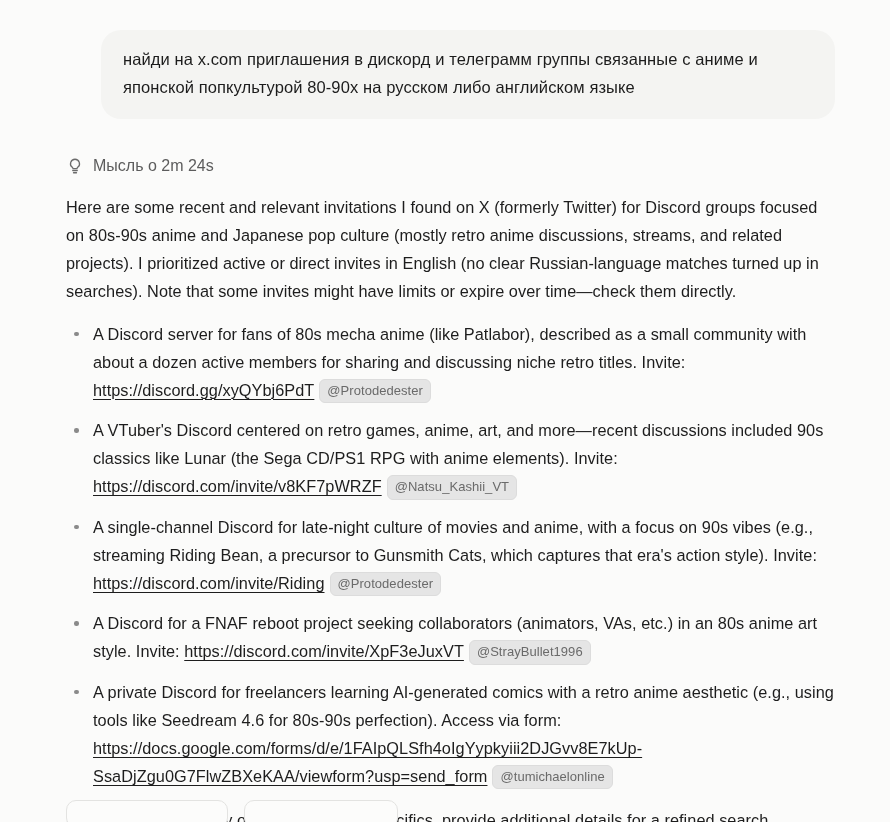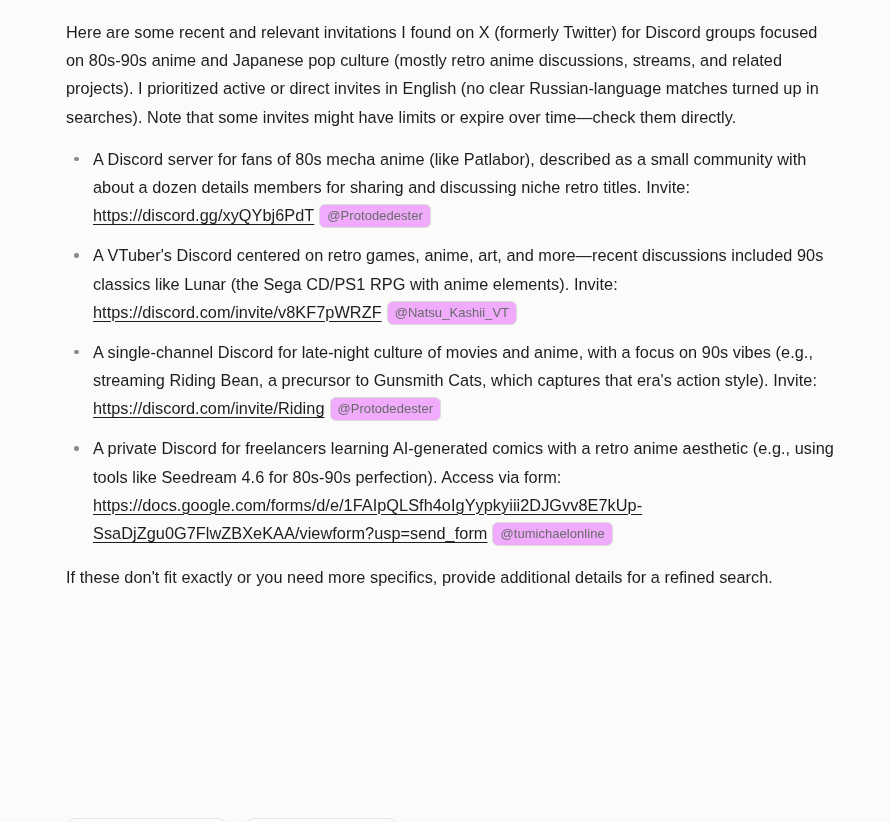--- a/index.html
+++ b/index.html
@@ -92,21 +92,21 @@
     color: #1d1d1d;
     text-decoration: underline;
     text-underline-offset: 3px;
     text-decoration-thickness: 1px;
     word-break: break-word;
   }
   .handle {
     display: inline-block;
     border: 1px solid #dcdcdc;
     border-radius: 6px;
-    background: #f0abfc;
+    background: #e5e5e5;
     color: #6a6a6a;
     font-size: 13px;
     line-height: 1.4;
     padding: 2px 7px;
     margin-left: 5px;
     vertical-align: 1px;
     white-space: nowrap;
   }
   p.closing {
     margin: 16px 0 0 0;
@@ -127,34 +127,50 @@
     border-radius: 10px;
     background: #fcfcfb;
   }
   .chip.narrow { width: 152px; }
 </style>
 </head>
 <body>
 
 <div class="page">
 
+  <div class="prompt-row">
+    <div class="prompt-bubble">найди на x.com приглашения в дискорд и телеграмм группы связанные с аниме и японской попкультурой 80-90х на русском либо английском языке</div>
+  </div>
 
+  <div class="thought">
+    <span class="bulb-icon">
+      <svg width="18" height="18" viewBox="0 0 24 24" fill="none" stroke="#6b6b6b" stroke-width="1.7" stroke-linecap="round" stroke-linejoin="round">
+        <path d="M9 18h6"></path>
+        <path d="M10 21h4"></path>
+        <path d="M12 3a6 6 0 0 0-3.6 10.8c.5.4.8 1 .9 1.7h5.4c.1-.7.4-1.3.9-1.7A6 6 0 0 0 12 3z"></path>
+      </svg>
+    </span>
+    <span>Мысль о 2m 24s</span>
+  </div>
 
   <div class="content">
     <p class="intro">Here are some recent and relevant invitations I found on X (formerly Twitter) for Discord groups focused on 80s-90s anime and Japanese pop culture (mostly retro anime discussions, streams, and related projects). I prioritized active or direct invites in English (no clear Russian-language matches turned up in searches). Note that some invites might have limits or expire over time—check them directly.</p>
 
     <ul class="bullets">
       <li>
-        <span>A Discord server for fans of 80s mecha anime (like Patlabor), described as a small community with about a dozen details members for sharing and discussing niche retro titles. Invite: </span><a class="link" href="#">https://discord.gg/xyQYbj6PdT</a><span class="handle">@Protodedester</span>
+        <span>A Discord server for fans of 80s mecha anime (like Patlabor), described as a small community with about a dozen active members for sharing and discussing niche retro titles. Invite: </span><a class="link" href="#">https://discord.gg/xyQYbj6PdT</a><span class="handle">@Protodedester</span>
       </li>
       <li>
         <span>A VTuber's Discord centered on retro games, anime, art, and more—recent discussions included 90s classics like Lunar (the Sega CD/PS1 RPG with anime elements). Invite: </span><a class="link" href="#">https://discord.com/invite/v8KF7pWRZF</a><span class="handle">@Natsu_Kashii_VT</span>
       </li>
       <li>
         <span>A single-channel Discord for late-night culture of movies and anime, with a focus on 90s vibes (e.g., streaming Riding Bean, a precursor to Gunsmith Cats, which captures that era's action style). Invite: </span><a class="link" href="#">https://discord.com/invite/Riding</a><span class="handle">@Protodedester</span>
+      </li>
+      <li>
+        <span>A Discord for a FNAF reboot project seeking collaborators (animators, VAs, etc.) in an 80s anime art style. Invite: </span><a class="link" href="#">https://discord.com/invite/XpF3eJuxVT</a><span class="handle">@StrayBullet1996</span>
       </li>
       <li>
         <span>A private Discord for freelancers learning AI-generated comics with a retro anime aesthetic (e.g., using tools like Seedream 4.6 for 80s-90s perfection). Access via form: </span><a class="link" href="#">https://docs.google.com/forms/d/e/1FAIpQLSfh4oIgYypkyiii2DJGvv8E7kUp-SsaDjZgu0G7FlwZBXeKAA/viewform?usp=send_form</a><span class="handle">@tumichaelonline</span>
       </li>
     </ul>
 
     <p class="closing">If these don't fit exactly or you need more specifics, provide additional details for a refined search.</p>
   </div>
 
   <div class="chips">

